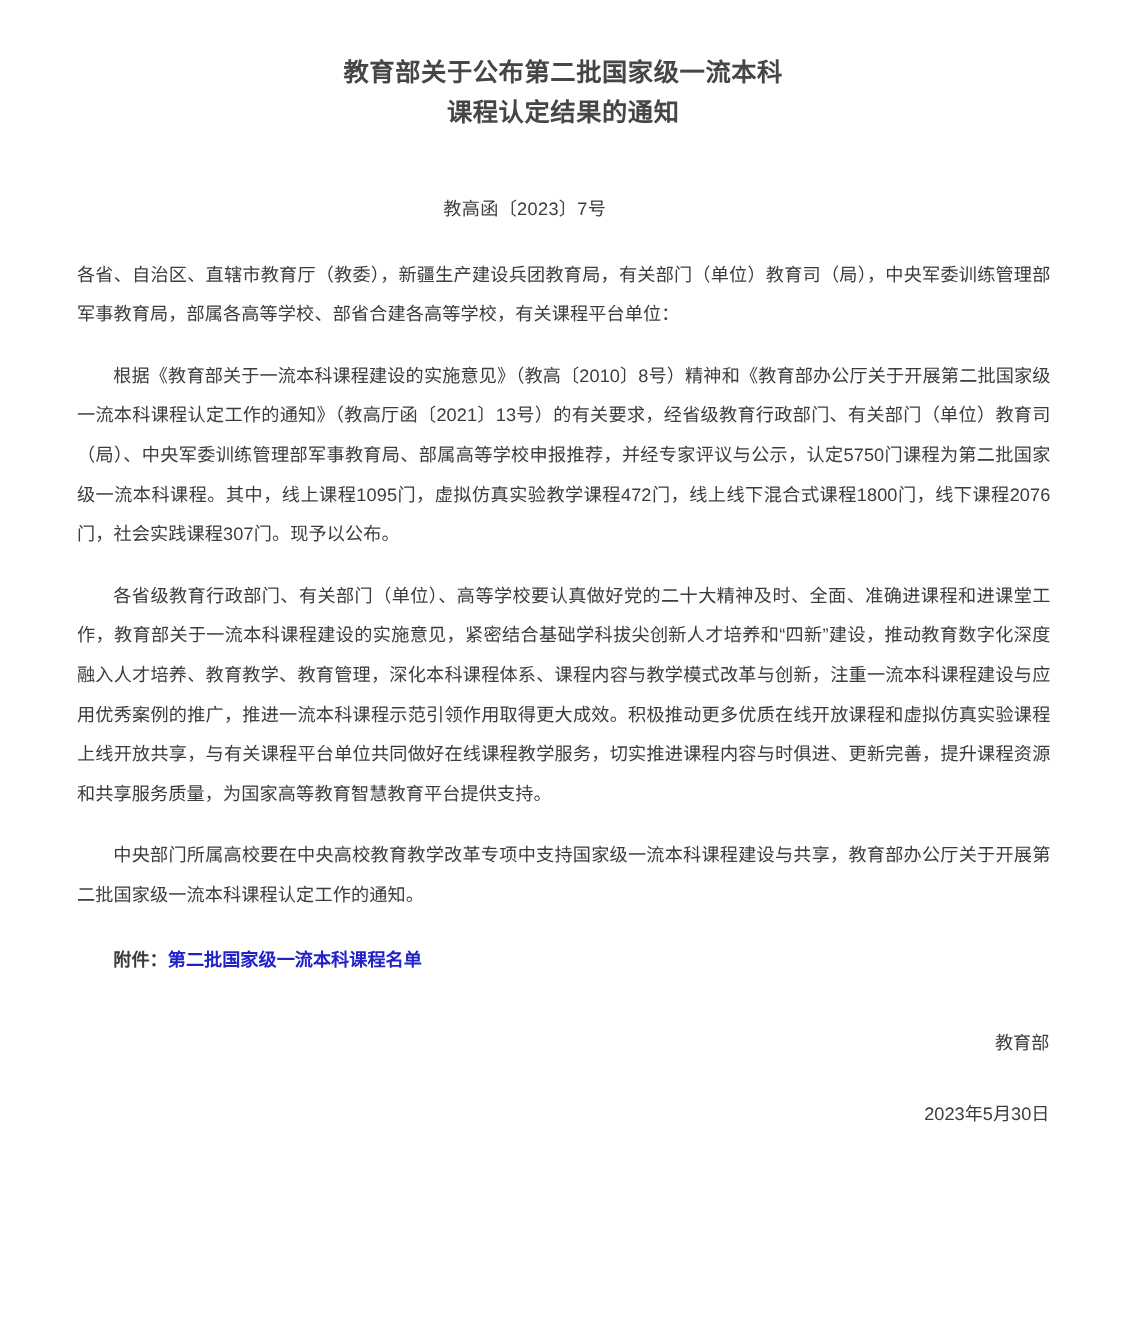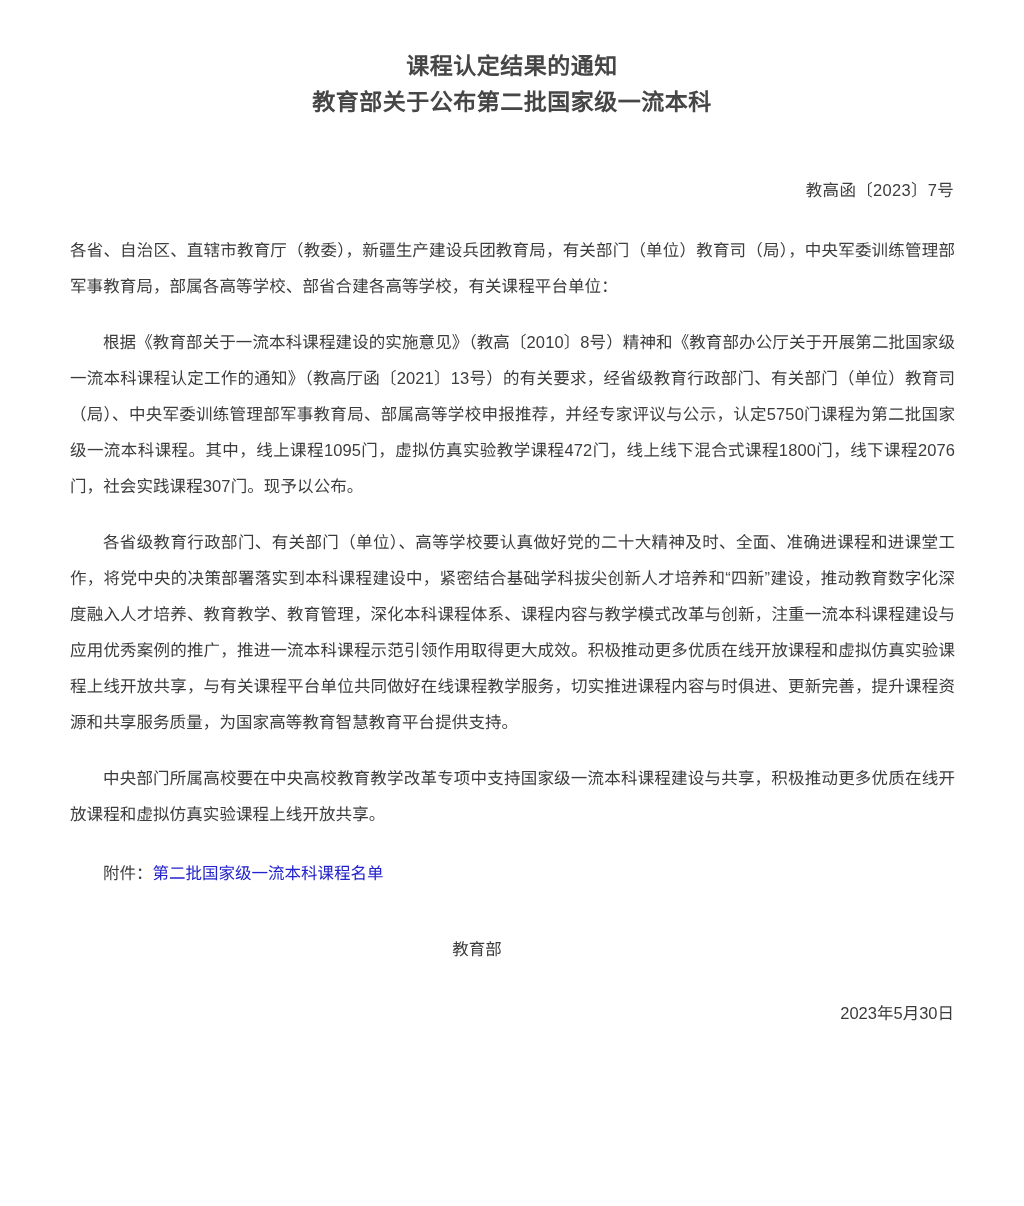--- a/index.html
+++ b/index.html
@@ -37,21 +37,21 @@
     letter-spacing: 0.5px;
   }
   .doc-title .title-line {
     display: block;
   }
 
   
   .doc-number {
     margin: 0;
     padding: 56px 70px 0 0;
-    text-align: right;
+    text-align: center;
     font-size: 16.5px;
     line-height: 28px;
     color: #3c3c3c;
     letter-spacing: 0.3px;
   }
 
   
   .body-block {
     padding: 0 69px 0 70px;
   }
@@ -73,67 +73,68 @@
     margin-top: 20px;
   }
 
   
   .attachment {
     margin: 24px 0 0 0;
     padding-left: 2em;
     font-size: 16.5px;
     line-height: 34px;
     color: #3c3c3c;
+    font-weight: bold;
   }
   .attachment .att-label {
     color: #3c3c3c;
   }
   .attachment .att-link {
     color: #2222cc;
     text-decoration: none;
     cursor: pointer;
   }
 
   
   .signature {
     margin: 44px 70px 0 0;
-    text-align: center;
+    text-align: right;
     font-size: 16.5px;
     line-height: 30px;
     color: #3c3c3c;
   }
   .sign-date {
     margin: 34px 70px 0 0;
     text-align: right;
     font-size: 16.5px;
     line-height: 30px;
     color: #3c3c3c;
   }
 </style>
 </head>
 <body>
 
 <div class="page">
 
   <h1 class="doc-title">
+    <span class="title-line">教育部关于公布第二批国家级一流本科</span>
     <span class="title-line">课程认定结果的通知</span>
-    <span class="title-line">教育部关于公布第二批国家级一流本科</span>
   </h1>
 
   <div class="doc-number">教高函〔2023〕7号</div>
 
   <div class="body-block">
 
     <p class="para recipients">各省、自治区、直辖市教育厅（教委），新疆生产建设兵团教育局，有关部门（单位）教育司（局），中央军委训练管理部军事教育局，部属各高等学校、部省合建各高等学校，有关课程平台单位：</p>
 
     <p class="para indent">根据《教育部关于一流本科课程建设的实施意见》（教高〔2010〕8号）精神和《教育部办公厅关于开展第二批国家级一流本科课程认定工作的通知》（教高厅函〔2021〕13号）的有关要求，经省级教育行政部门、有关部门（单位）教育司（局）、中央军委训练管理部军事教育局、部属高等学校申报推荐，并经专家评议与公示，认定5750门课程为第二批国家级一流本科课程。其中，线上课程1095门，虚拟仿真实验教学课程472门，线上线下混合式课程1800门，线下课程2076门，社会实践课程307门。现予以公布。</p>
 
-    <p class="para indent">各省级教育行政部门、有关部门（单位）、高等学校要认真做好党的二十大精神及时、全面、准确进课程和进课堂工作，将党中央的决策部署落实到本科课程建设中，紧密结合基础学科拔尖创新人才培养和“四新”建设，推动教育数字化深度融入人才培养、教育教学、教育管理，深化本科课程体系、课程内容与教学模式改革与创新，注重一流本科课程建设与应用优秀案例的推广，推进一流本科课程示范引领作用取得更大成效。积极推动更多优质在线开放课程和虚拟仿真实验课程上线开放共享，与有关课程平台单位共同做好在线课程教学服务，切实推进课程内容与时俱进、更新完善，提升课程资源和共享服务质量，为国家高等教育智慧教育平台提供支持。</p>
+    <p class="para indent">各省级教育行政部门、有关部门（单位）、高等学校要认真做好党的二十大精神及时、全面、准确进课程和进课堂工作，教育部关于一流本科课程建设的实施意见，紧密结合基础学科拔尖创新人才培养和“四新”建设，推动教育数字化深度融入人才培养、教育教学、教育管理，深化本科课程体系、课程内容与教学模式改革与创新，注重一流本科课程建设与应用优秀案例的推广，推进一流本科课程示范引领作用取得更大成效。积极推动更多优质在线开放课程和虚拟仿真实验课程上线开放共享，与有关课程平台单位共同做好在线课程教学服务，切实推进课程内容与时俱进、更新完善，提升课程资源和共享服务质量，为国家高等教育智慧教育平台提供支持。</p>
 
-    <p class="para indent">中央部门所属高校要在中央高校教育教学改革专项中支持国家级一流本科课程建设与共享，积极推动更多优质在线开放课程和虚拟仿真实验课程上线开放共享。</p>
+    <p class="para indent">中央部门所属高校要在中央高校教育教学改革专项中支持国家级一流本科课程建设与共享，教育部办公厅关于开展第二批国家级一流本科课程认定工作的通知。</p>
 
 
     <div class="attachment">
       <span class="att-label">附件：</span><a class="att-link">第二批国家级一流本科课程名单</a>
     </div>
 
   </div>
 
   <div class="signature">教育部</div>
 

